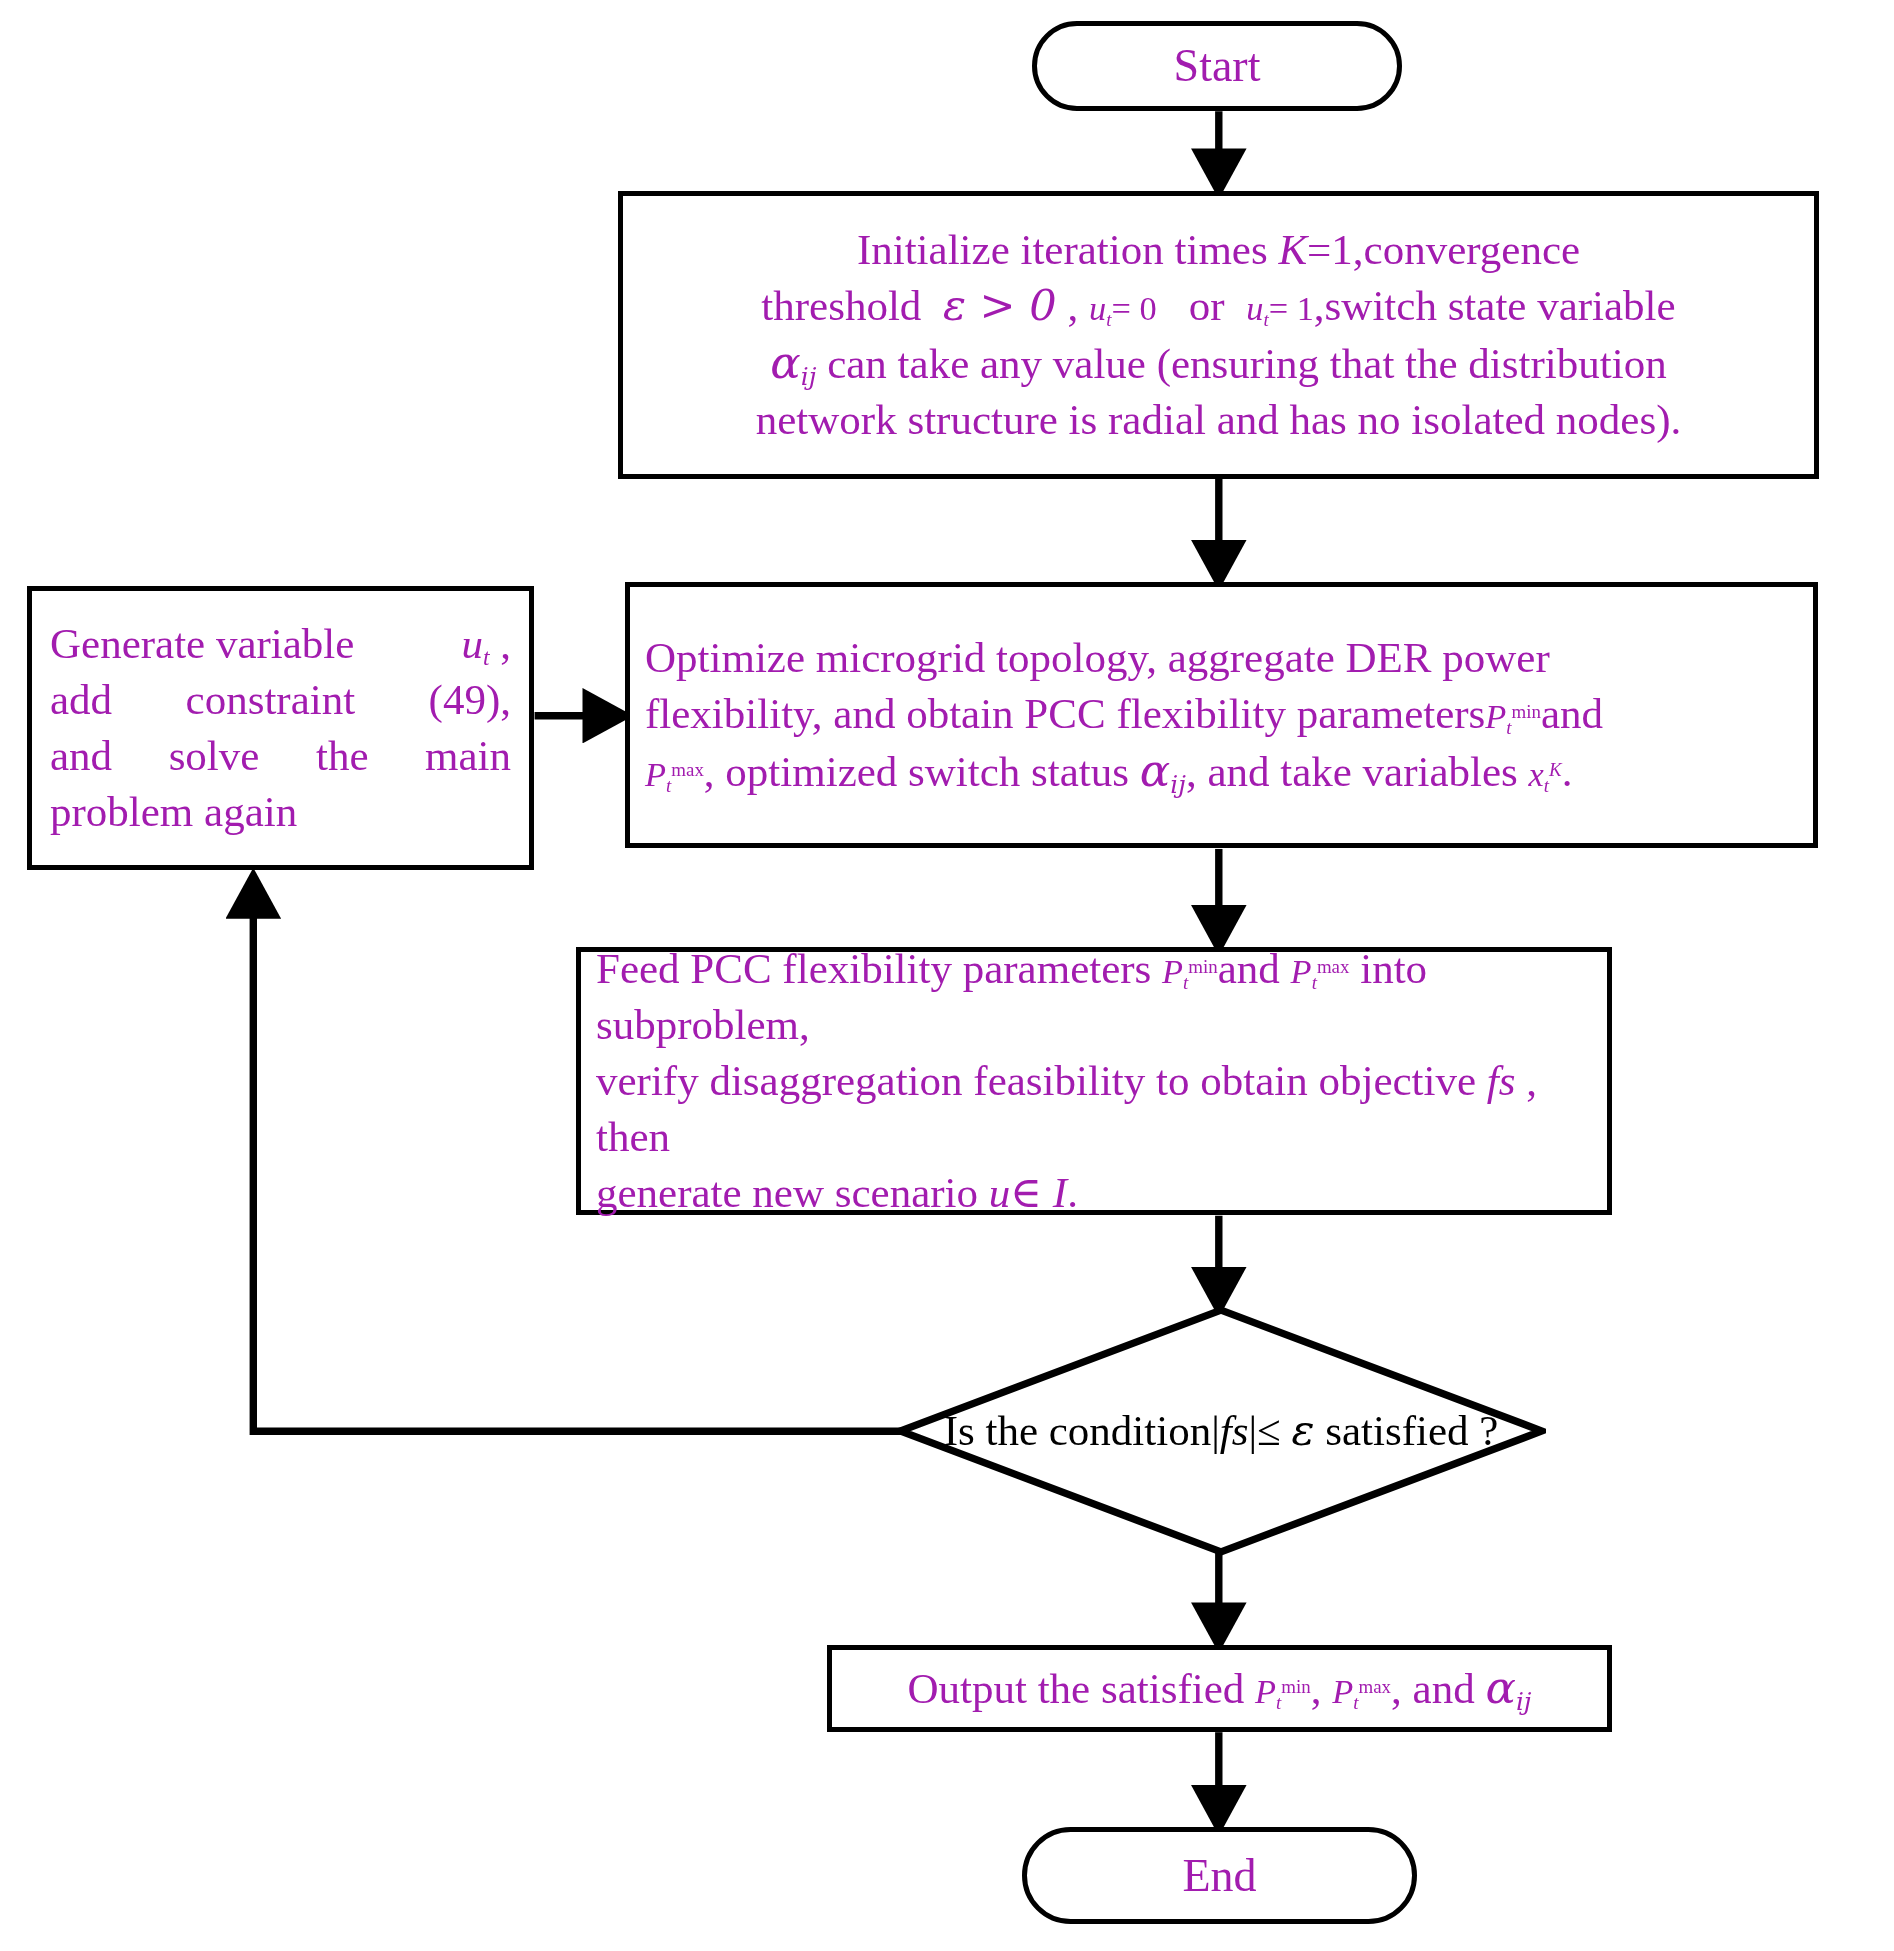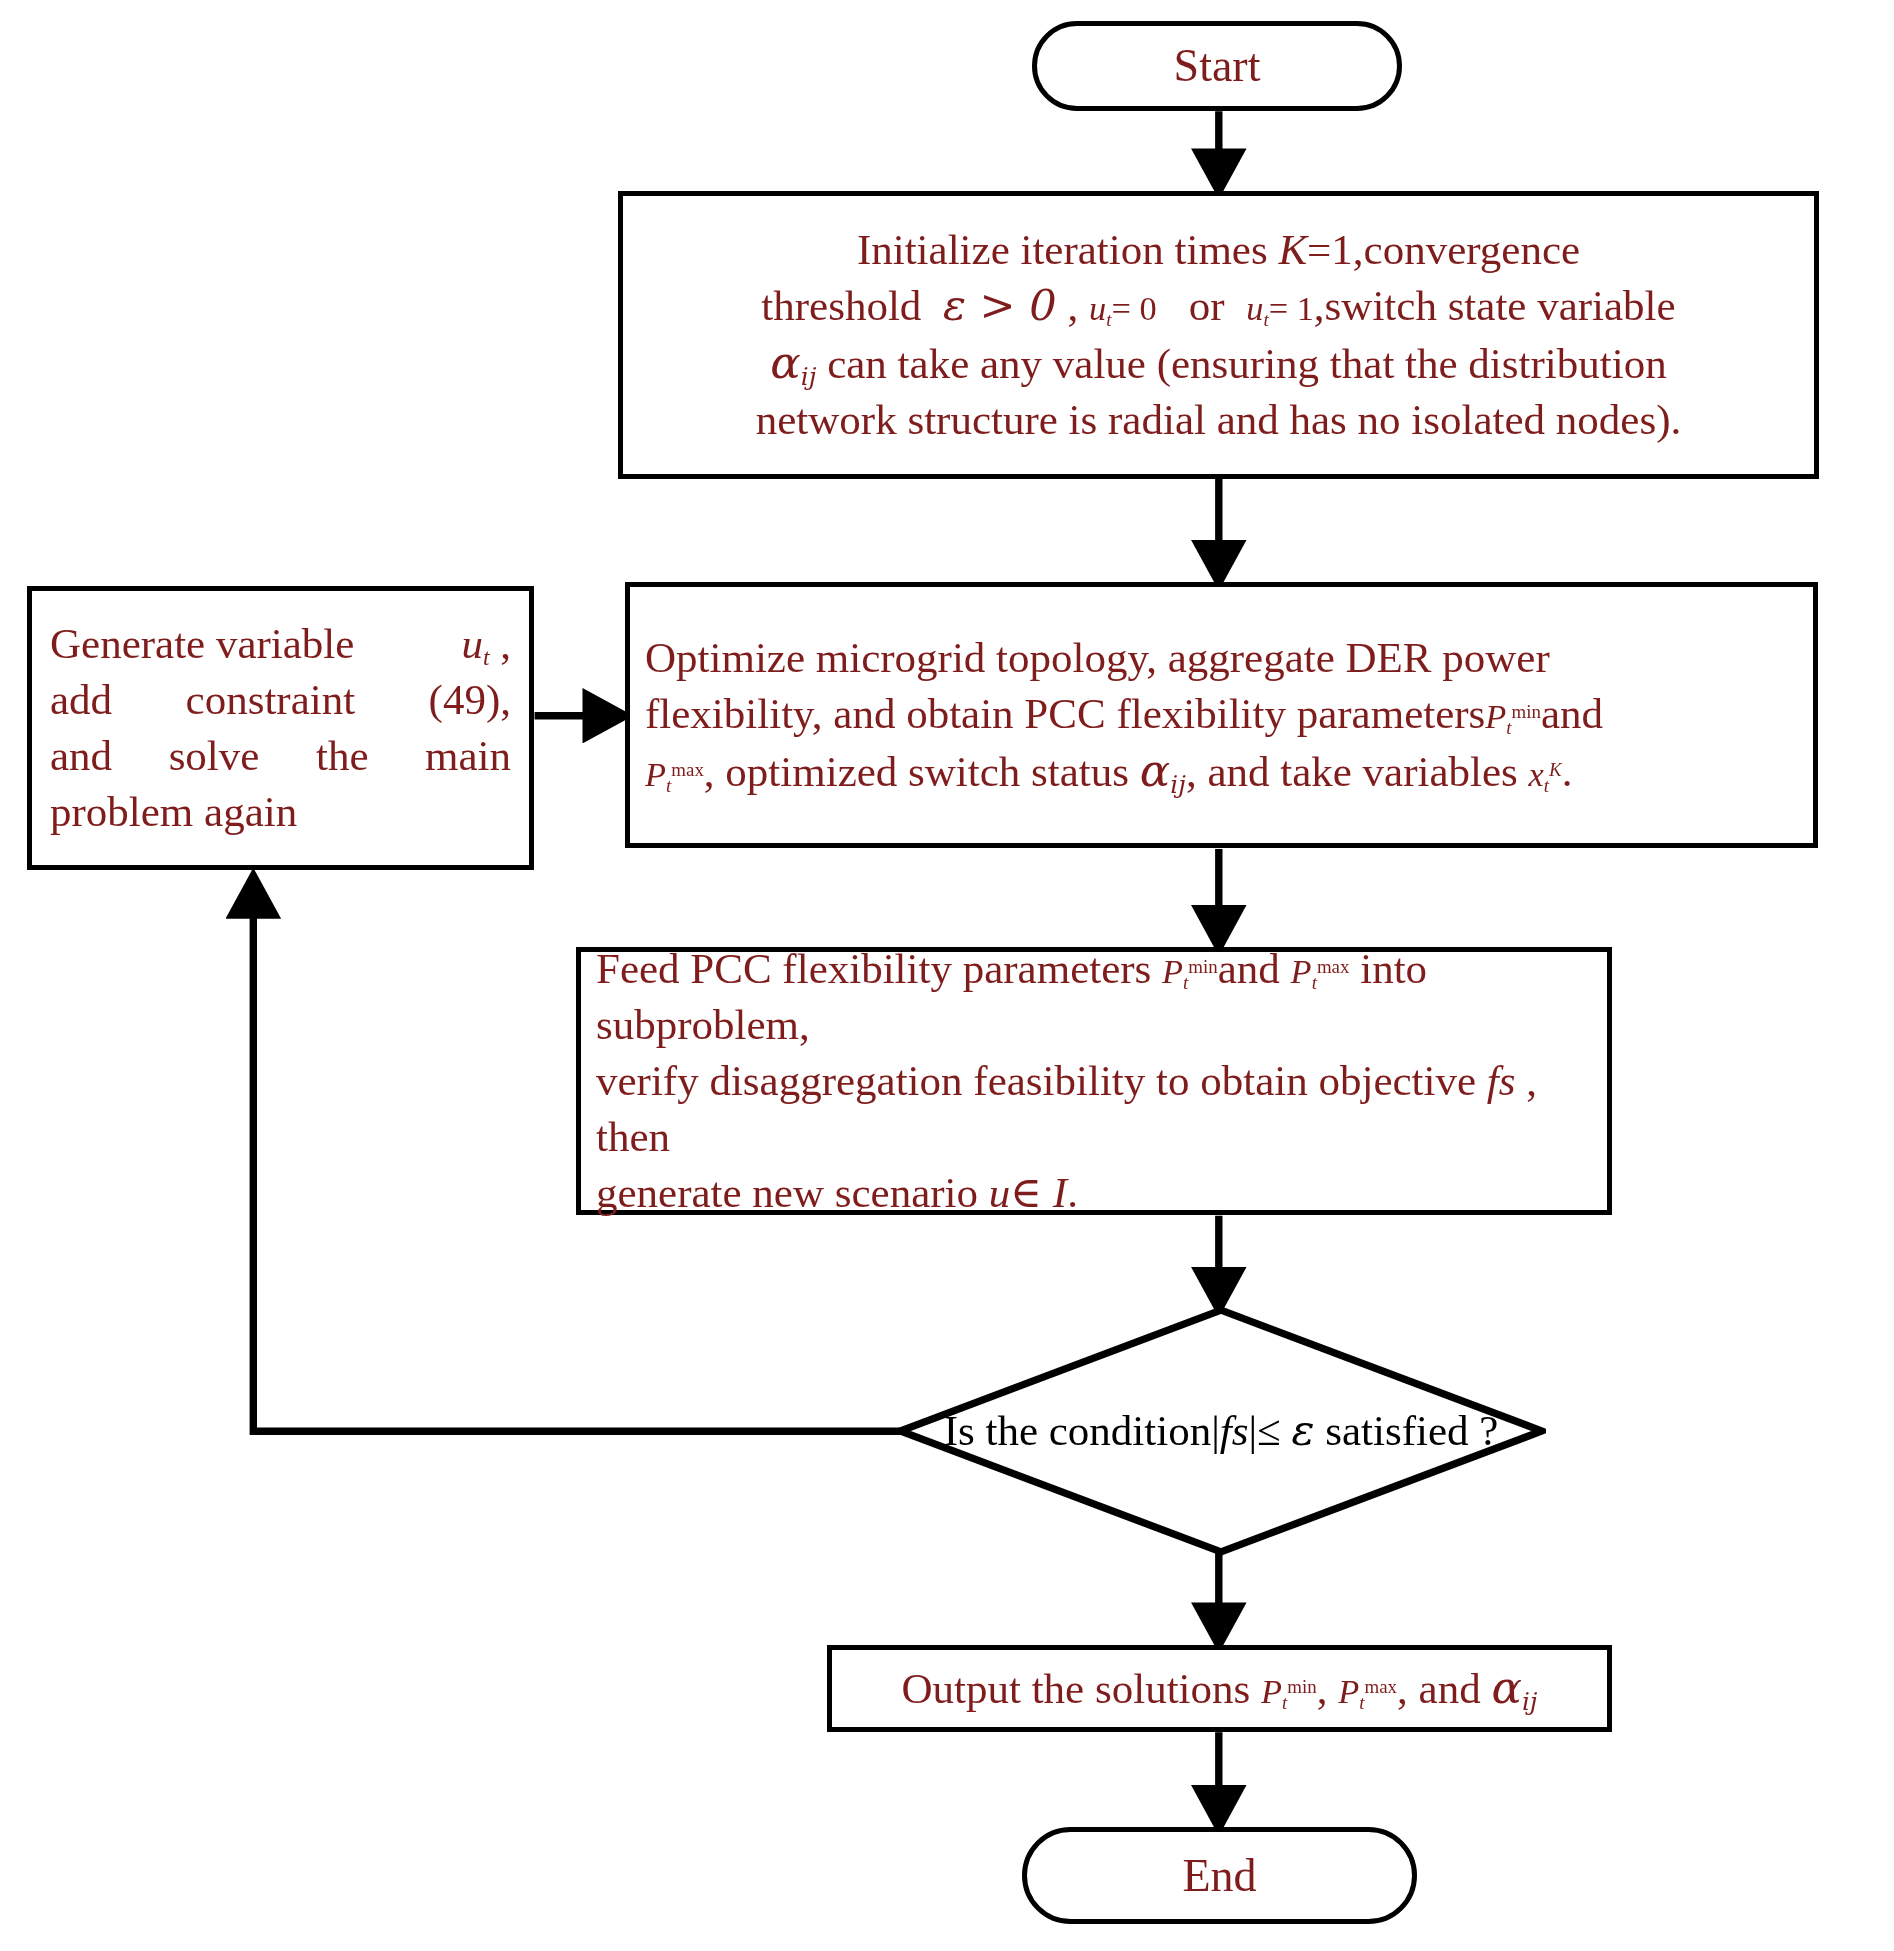--- a/index.html
+++ b/index.html
@@ -20,21 +20,21 @@
     position: absolute;
     left: 0; top: 0;
     width: 1894px;
     height: 1952px;
     pointer-events: none;
   }
   .node {
     position: absolute;
     box-sizing: border-box;
     background: #ffffff;
-    color: #7f1d1d;
+    color: #a21caf;
   }
   .rect {
     border: 5.8px solid #000;
     display: flex;
     align-items: center;
     justify-content: center;
   }
   .terminal {
     border: 5.8px solid #000;
     border-radius: 58px;
@@ -165,21 +165,21 @@
       <polygon points="395,5 785,152 395,299 5,152" fill="#ffffff" stroke="#000000" stroke-width="9"></polygon>
     </svg>
     <div class="diamond-label">
       <div>Is the condition</div>
       <div class="nb"><span>|</span><span class="mi">fs</span><span>|</span><span>≤</span>&nbsp;<span class="gk">ε</span><span> satisfied ?</span></div>
     </div>
   </div>
 
   <div class="node rect" style="left:827px; top:1645px; width:785px; height:87px;">
     <div class="txt left" style="padding:0 11.5px;">
-      <span class="nb"><span>Output the solutions </span><span class="sml nb"><span class="mi">P</span><sub class="subi">t</sub><sup>min</sup></span><span>, </span><span class="sml nb"><span class="mi">P</span><sub class="subi">t</sub><sup>max</sup></span><span>, and </span><span class="gk nb" style="font-size:1.05em"><span>α</span><sub class="subi">ij</sub></span></span>
+      <span class="nb"><span>Output the satisfied </span><span class="sml nb"><span class="mi">P</span><sub class="subi">t</sub><sup>min</sup></span><span>, </span><span class="sml nb"><span class="mi">P</span><sub class="subi">t</sub><sup>max</sup></span><span>, and </span><span class="gk nb" style="font-size:1.05em"><span>α</span><sub class="subi">ij</sub></span></span>
     </div>
   </div>
 
   <div class="node terminal" style="left:1022px; top:1827px; width:395px; height:97px;">
     <span>End</span>
   </div>
 
 </div>
 
 

